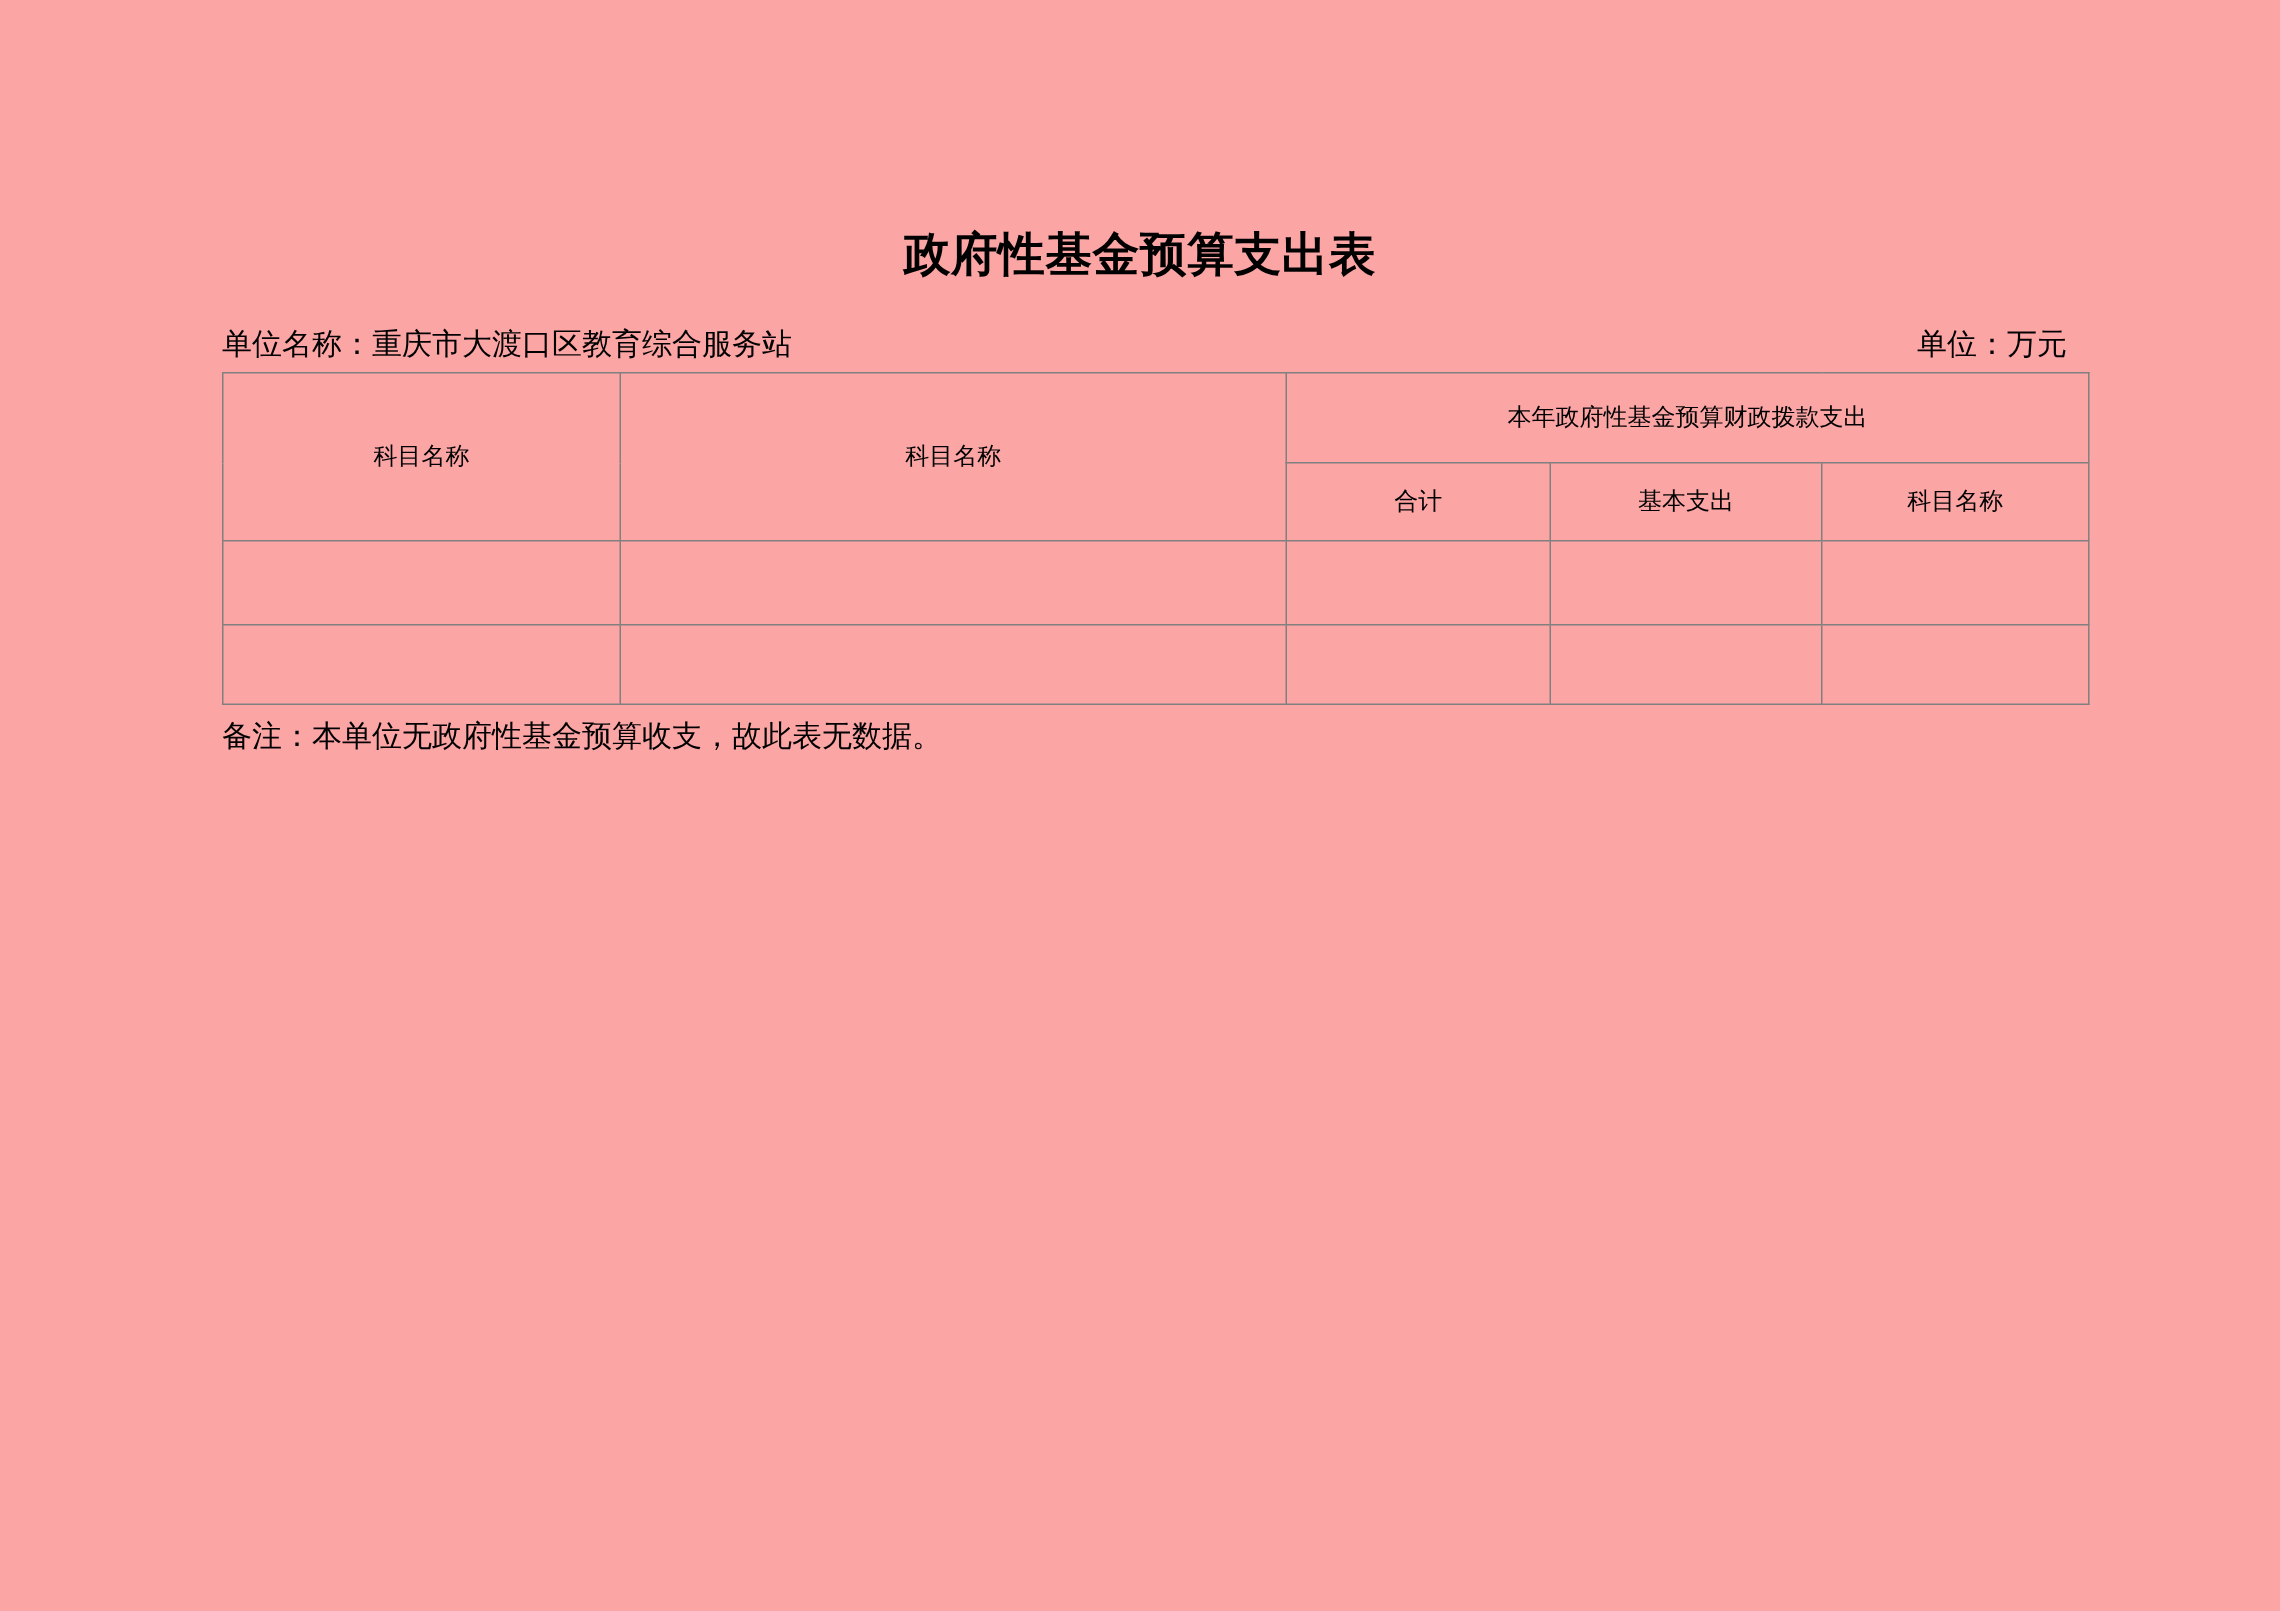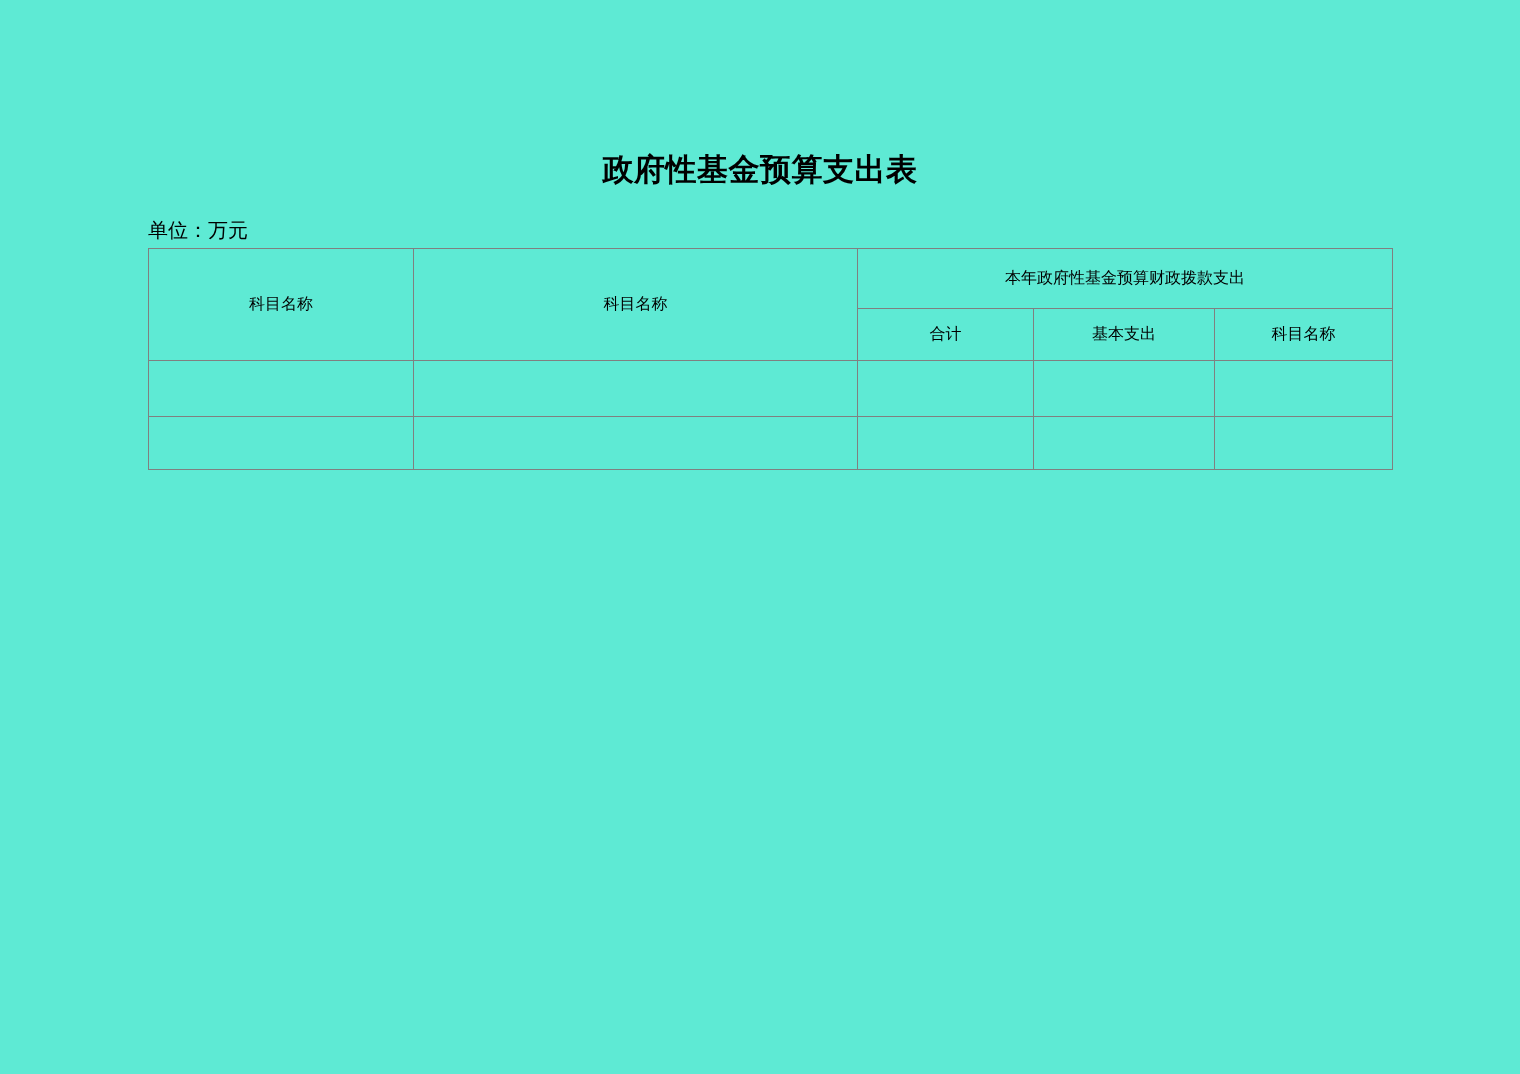--- a/index.html
+++ b/index.html
@@ -12,21 +12,21 @@
     height: 1074px;
     font-family: "Liberation Serif", "DejaVu Serif", serif;
     color: #000000;
     position: relative;
     overflow: hidden;
   }
   .page {
     position: relative;
     width: 1520px;
     height: 1074px;
-    background: #5eead4;
+    background: #fca5a5;
   }
   .doc-title {
     position: absolute;
     top: 153px;
     left: 0;
     width: 100%;
     margin: 0;
     text-align: center;
     font-family: "Liberation Sans", "DejaVu Sans", sans-serif;
     font-weight: 700;
@@ -84,20 +84,21 @@
   }
 </style>
 </head>
 <body>
 
 <div class="page">
 
   <h1 class="doc-title">政府性基金预算支出表</h1>
 
   <div class="meta-row">
+    <span class="unit-name">单位名称：重庆市大渡口区教育综合服务站</span>
     <span class="currency-unit">单位：万元</span>
   </div>
 
   <table class="budget-table">
     <colgroup>
       <col style="width:265px">
       <col style="width:444px">
       <col style="width:176px">
       <col style="width:181px">
       <col style="width:178px">
@@ -123,14 +124,15 @@
       <tr class="data-row-2">
         <td></td>
         <td></td>
         <td></td>
         <td></td>
         <td></td>
       </tr>
     </tbody>
   </table>
 
+  <div class="doc-note">备注：本单位无政府性基金预算收支，故此表无数据。</div>
 
 </div>
 
 </body></html>

